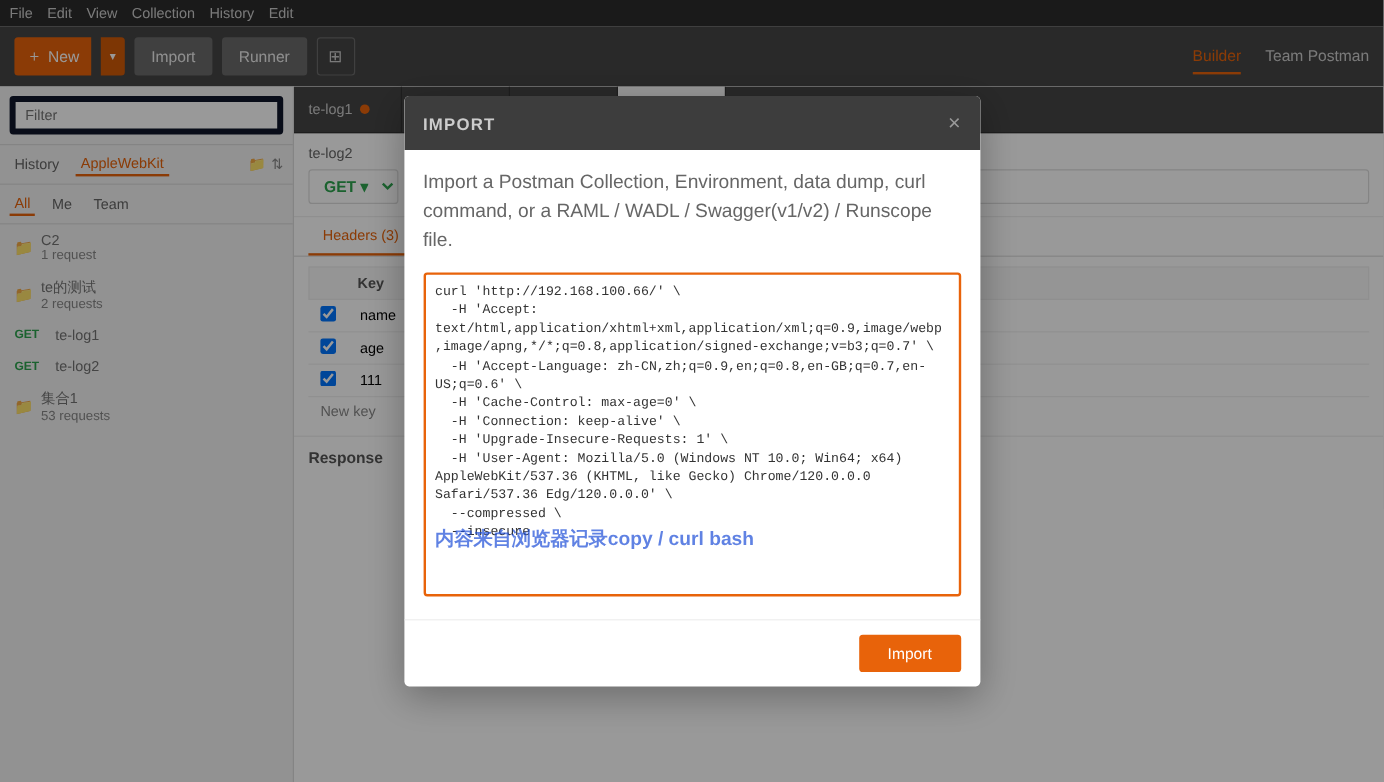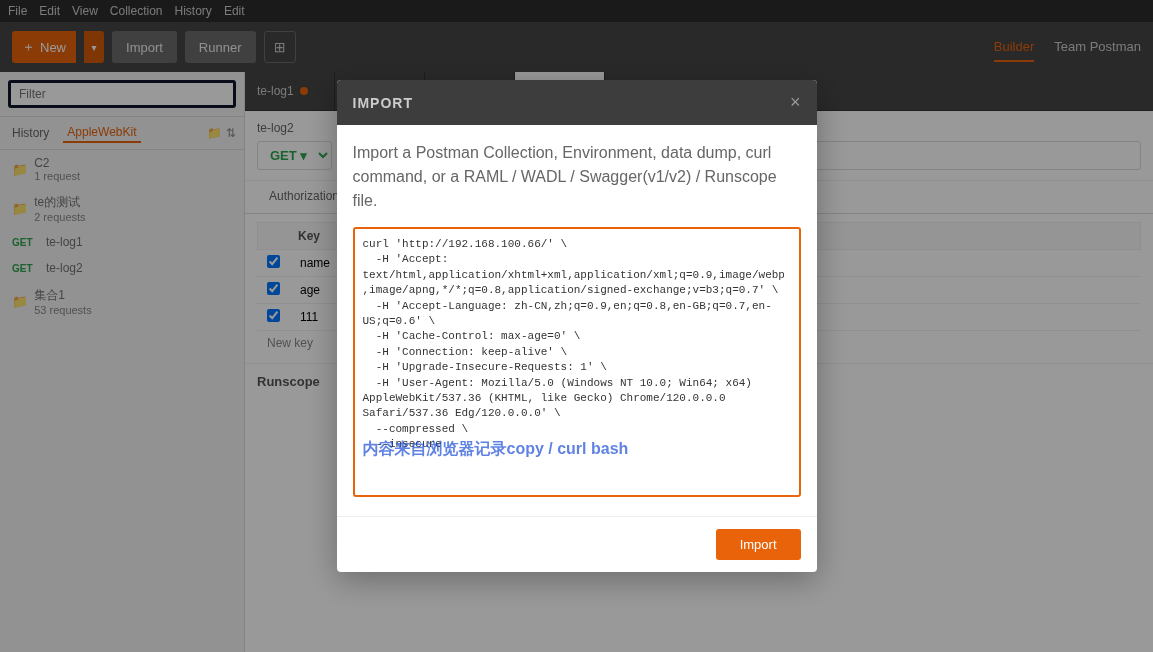--- a/index.html
+++ b/index.html
@@ -104,21 +104,21 @@
       display: flex;
       flex-direction: column;
     }
     .sidebar-filter {
       padding: 8px;
       border-bottom: 1px solid #ddd;
     }
     .sidebar-filter input {
       width: 100%;
       padding: 4px 8px;
-      border: 3px solid #0f172a;
+      border: 5px solid #0f172a;
       border-radius: 3px;
       font-size: 12px;
       background: white;
     }
     .sidebar-tabs {
       display: flex;
       align-items: center;
       padding: 6px 8px;
       gap: 10px;
       border-bottom: 1px solid #ddd;
@@ -434,20 +434,25 @@
     </div>
     <div class="sidebar-tabs">
       <span class="sidebar-tab">History</span>
       <span class="sidebar-tab active">AppleWebKit</span>
       <div class="sidebar-actions">
         <button>📁</button>
         <button>⇅</button>
       </div>
     </div>
 
+    <div class="sidebar-tabs">
+      <span class="sidebar-tab active">All</span>
+      <span class="sidebar-tab">Me</span>
+      <span class="sidebar-tab">Team</span>
+    </div>
 
     <div class="sidebar-collection-header">
       <span>📁</span>
       <div>
         <div class="sidebar-item-label">C2</div>
         <div class="sidebar-item-sub">1 request</div>
       </div>
     </div>
 
     <div class="sidebar-collection-header">
@@ -503,21 +508,20 @@
       <div class="breadcrumb-text">te-log2</div>
       <div class="request-bar">
         <select class="method-select">
           <option>GET ▾</option>
         </select>
         <input class="url-input" type="text" value="http://192.168.1.6/log/log2" style="">
       </div>
     </div>
 
     <div class="request-tabs">
-      <div class="req-tab">Authorization</div>
       <div class="req-tab active">Headers (3)</div>
       <div class="req-tab">Body</div>
       <div class="req-tab">Pre-req.</div>
     </div>
 
     <div class="params-table">
       <div class="table-header">
         <div class="checkbox-cell"></div>
         <div style="color:#555;font-weight:bold;font-size:12px;">Key</div>
       </div>
@@ -530,21 +534,21 @@
         <div>age</div>
       </div>
       <div class="table-row">
         <div class="checkbox-cell"><input type="checkbox" checked="" style=""></div>
         <div>111</div>
       </div>
       <div class="add-row">New key</div>
     </div>
 
     <div class="response-area">
-      <span class="response-label">Runscope</span>
+      <span class="response-label">Response</span>
     </div>
   </div>
 </div>
 
 <div class="overlay">
   <div class="modal">
     <div class="modal-header">
       <span class="modal-title">IMPORT</span>
       <button class="modal-close">×</button>
     </div>

